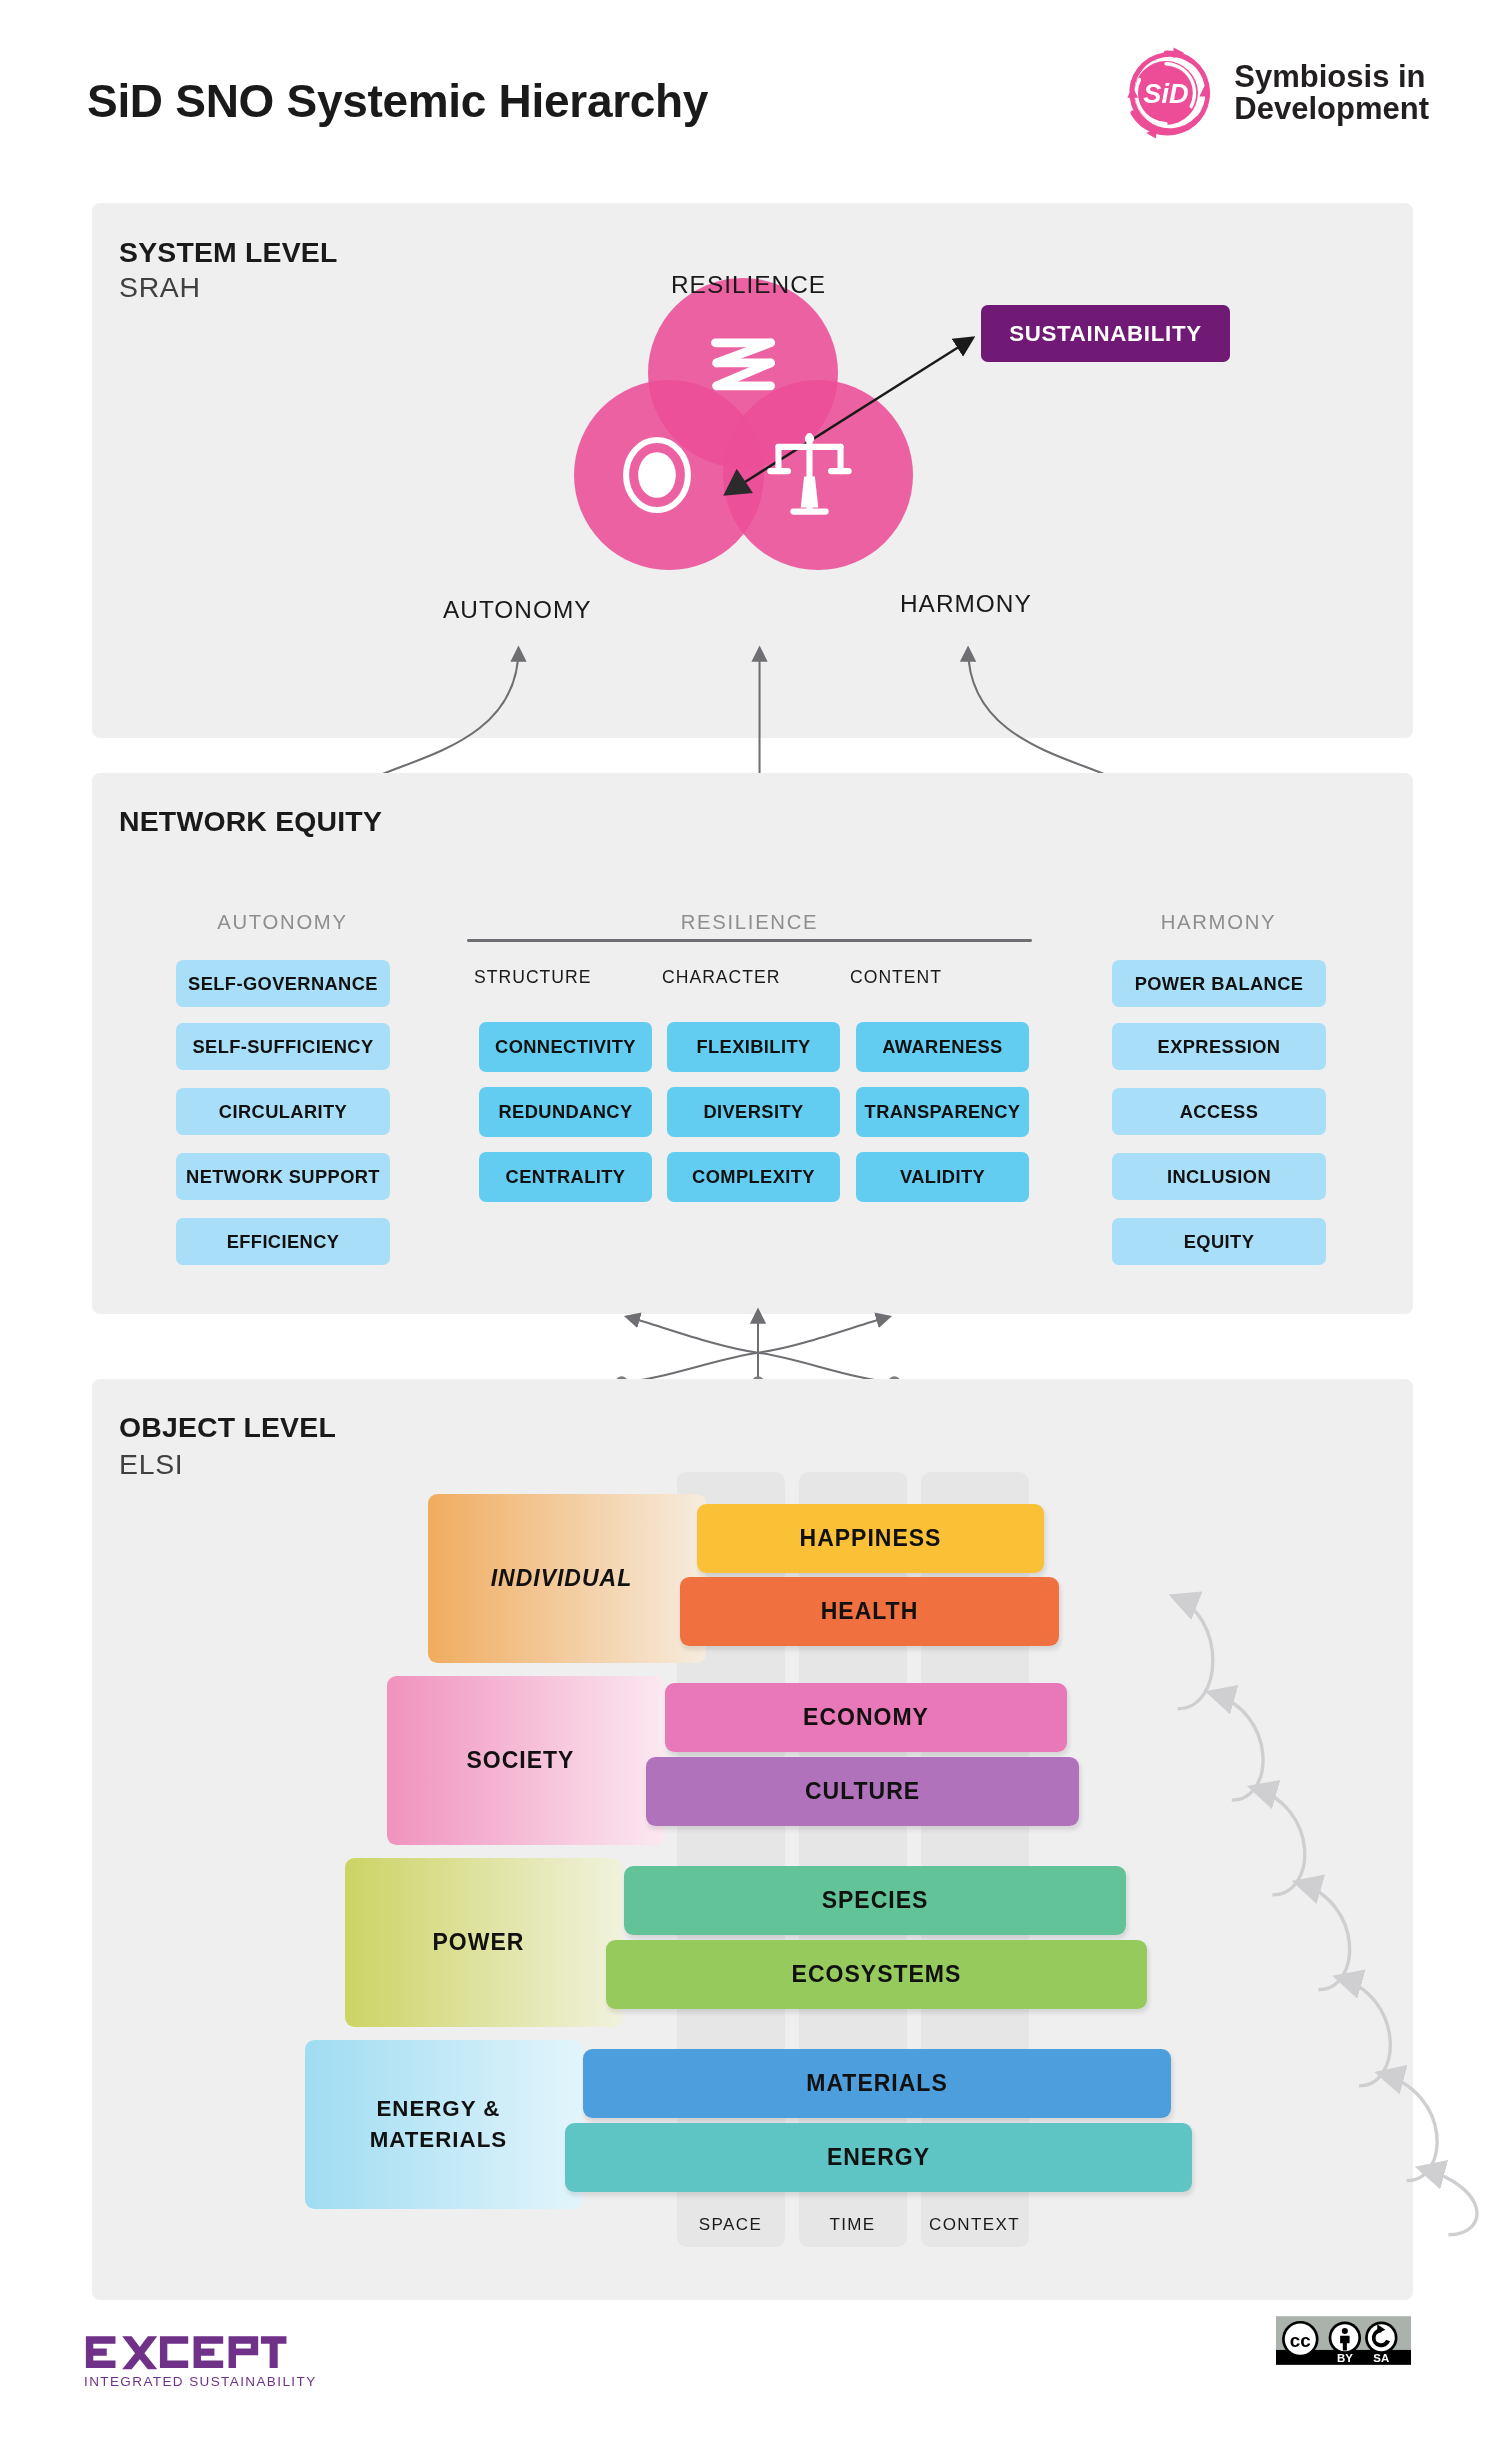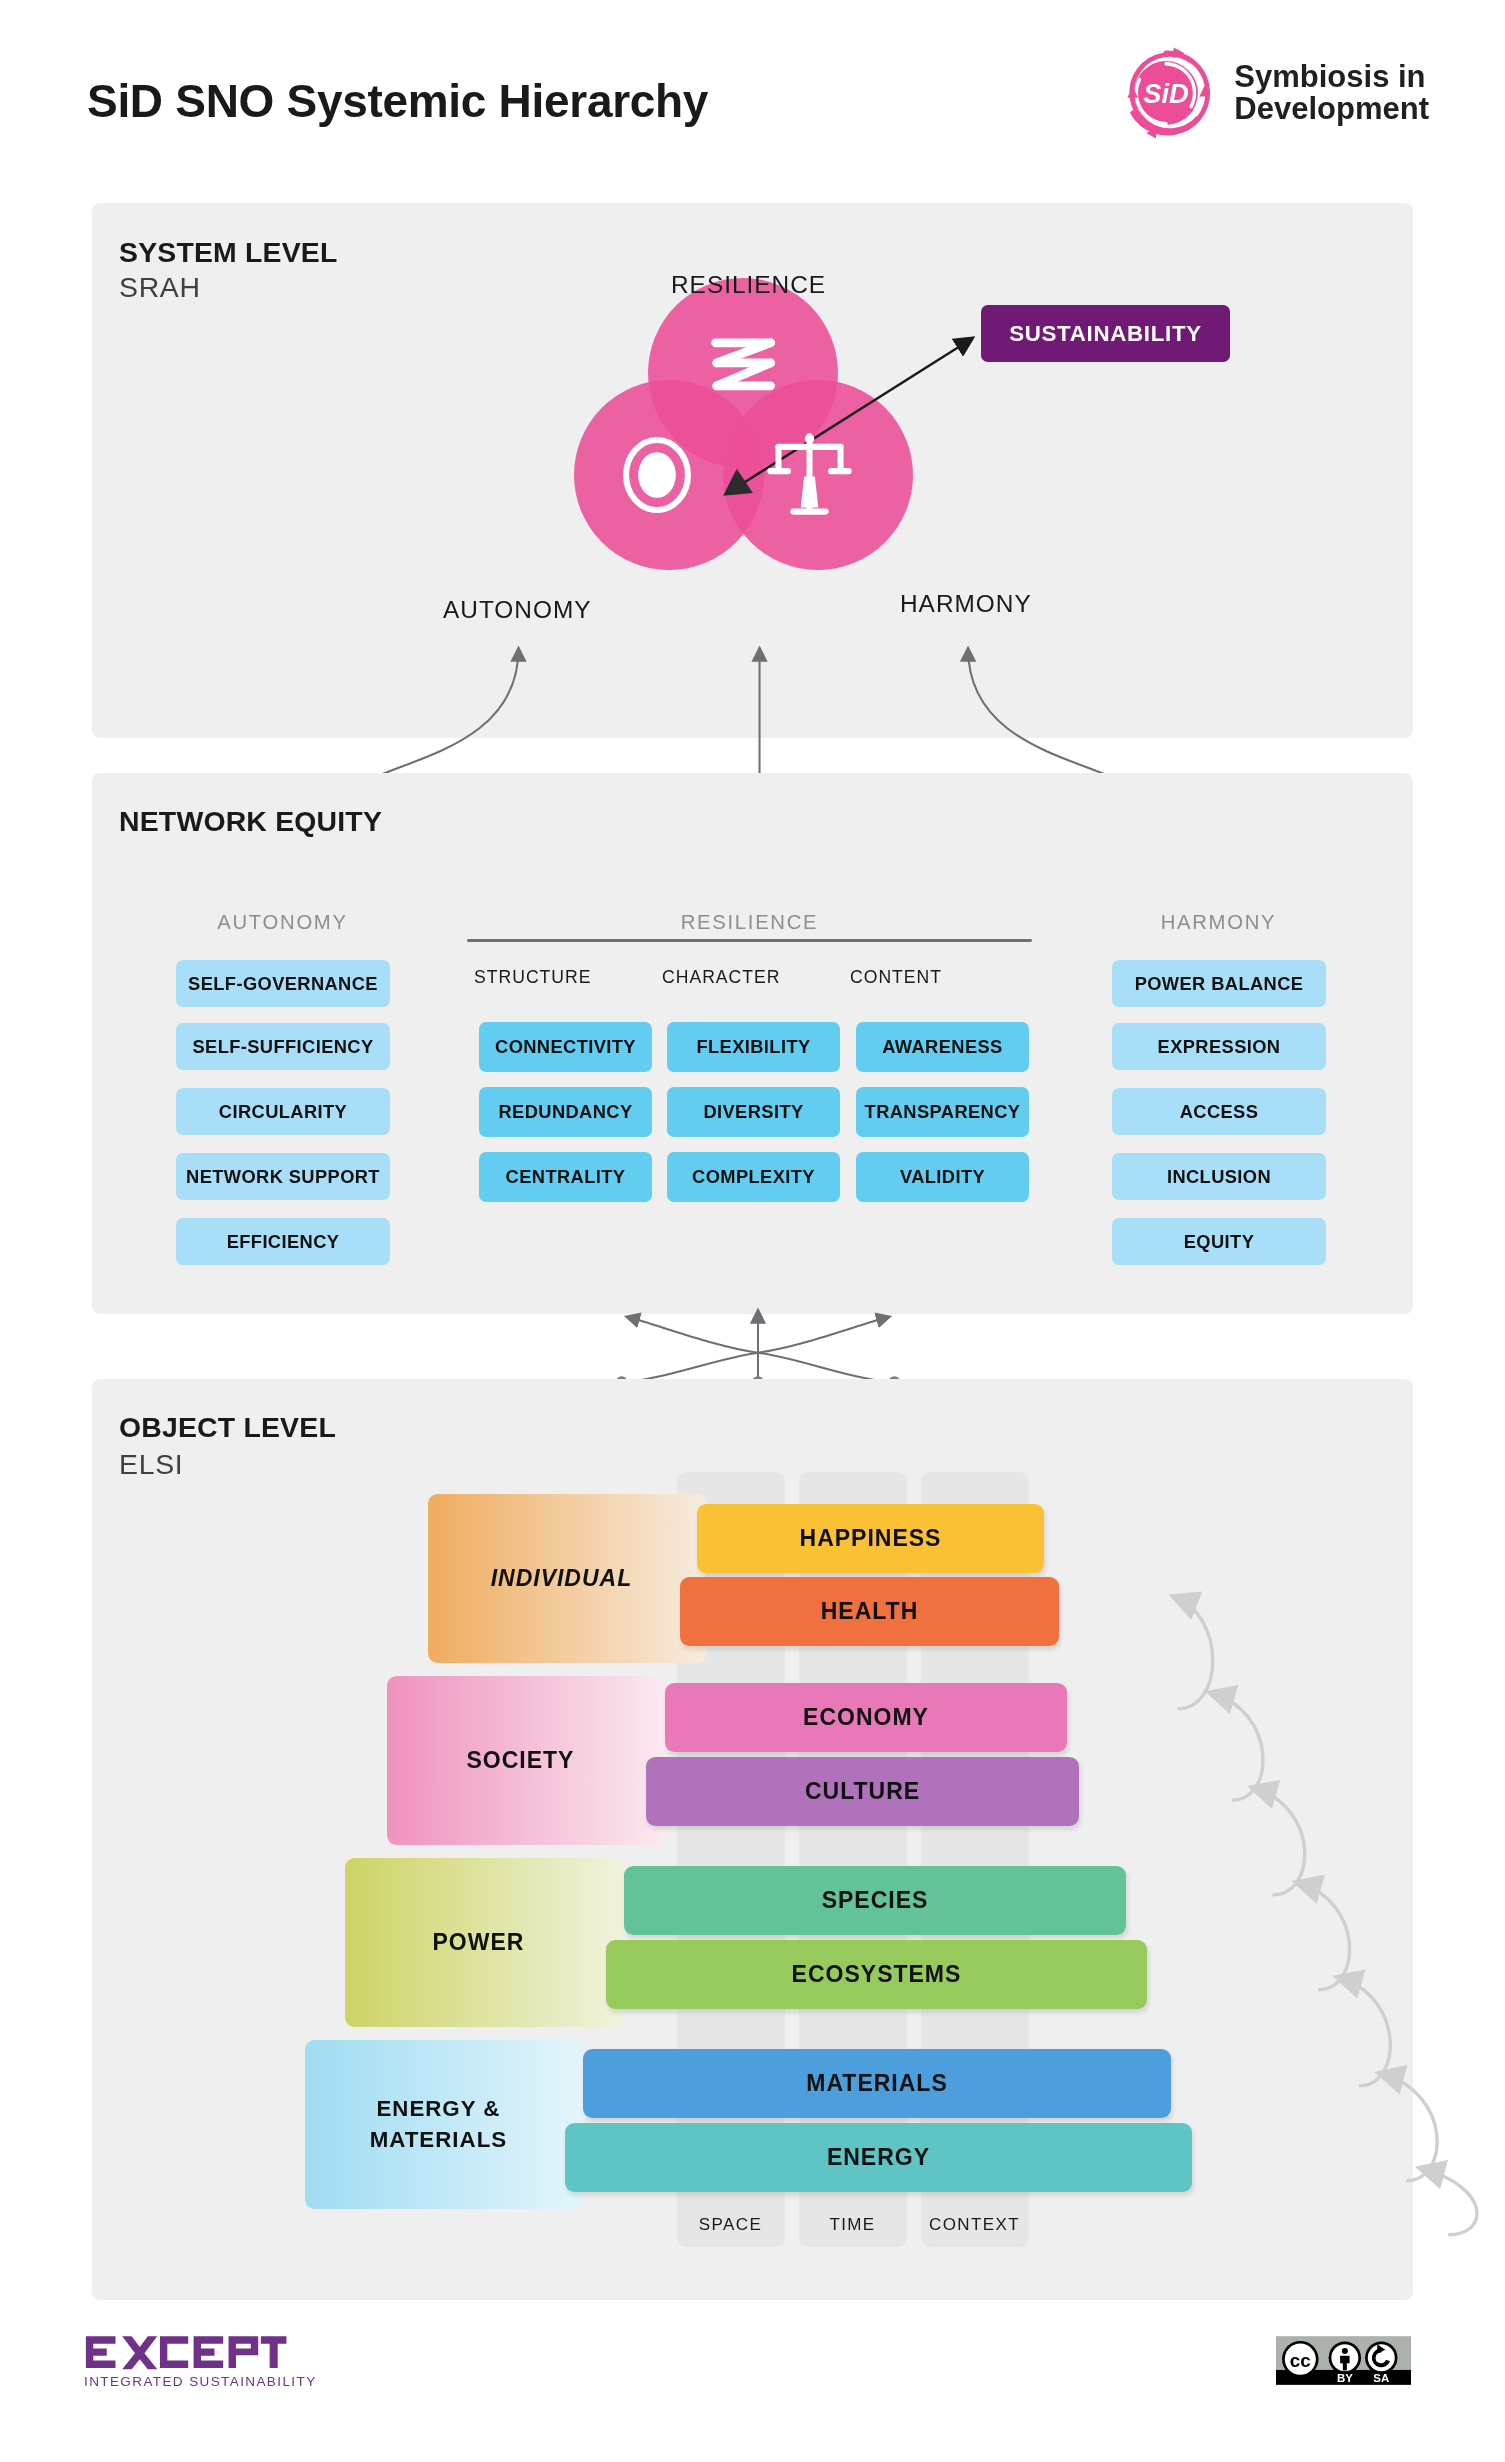--- a/index.html
+++ b/index.html
@@ -108,21 +108,21 @@
     box-shadow:1.4px 3.4px 4.7px rgba(0,0,0,0.10);
   }
 
   
   #footer { position:absolute; left:0; top:2301px; width:1505px; height:161px; }
   #except-logo { position:absolute; left:84px; top:34px; }
   #except-sub {
     font-size:13.5px; color:#703288; letter-spacing:1.4px; margin-top:4.1px;
     font-weight:500;
   }
-  #cc-badge { position:absolute; left:1276px; top:35px; }
+  #cc-badge { position:absolute; left:1276px; top:15px; }
 
   svg { display:block; overflow:visible; }
 </style>
 </head>
 <body>
 
 <div id="header">
   <div id="page-title">SiD SNO Systemic Hierarchy</div>
 
   <div id="brand">

